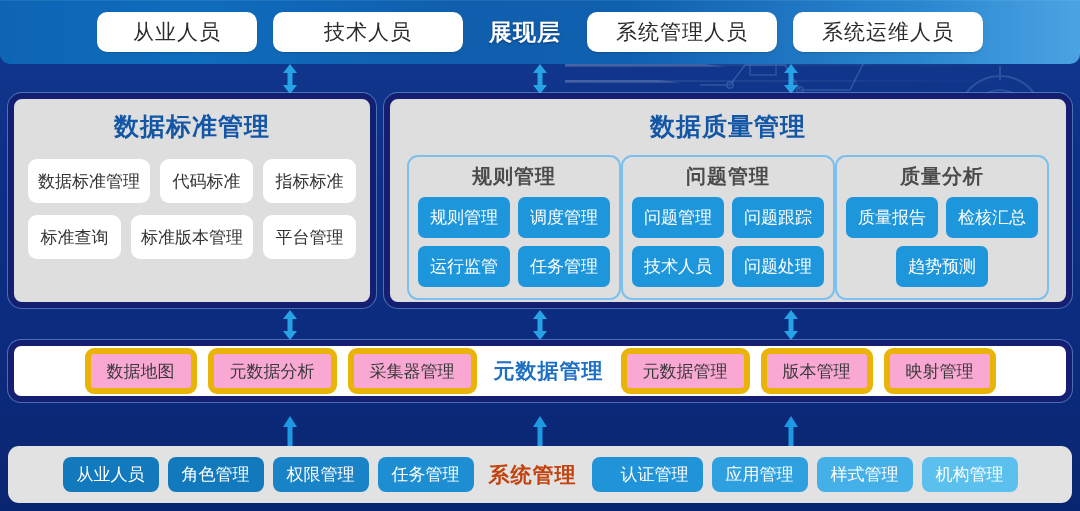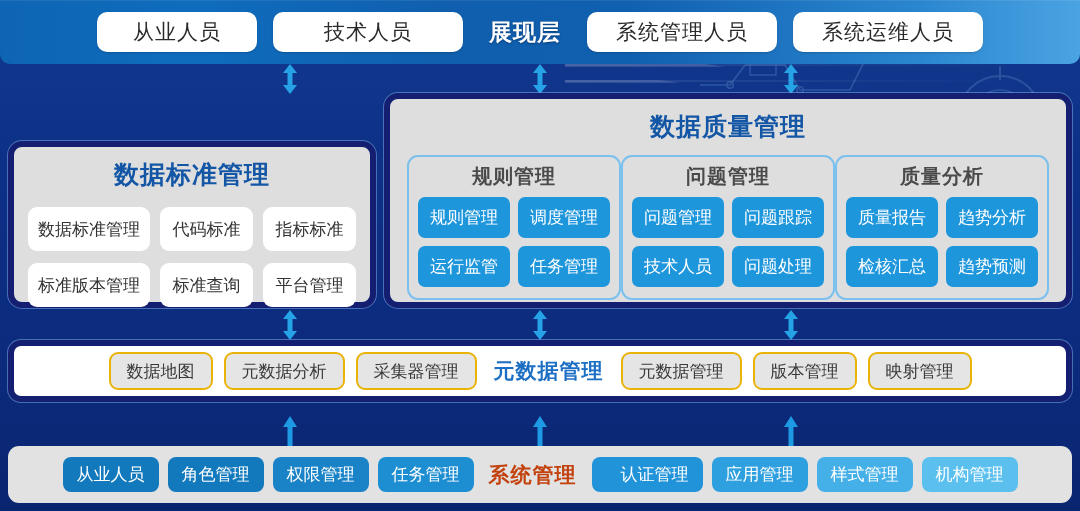--- a/index.html
+++ b/index.html
@@ -62,21 +62,21 @@
     background:#dedede;border:6px solid #151f72;border-radius:14px;
     box-sizing:border-box;position:relative;
     box-shadow:0 0 0 1px rgba(120,170,225,.55);
   }
   .panel-title{
     color:#1356a6;font-weight:bold;font-size:25px;text-align:center;
     letter-spacing:1px;margin-top:11px;
   }
 
   
-  #panel-standard{width:368px;margin-top:48px;}
+  #panel-standard{width:368px;}
   .std-grid{display:flex;flex-direction:column;gap:12px;margin:16px 14px 0 14px;}
   .std-row{display:flex;gap:10px;justify-content:center;}
   .std-chip{
     background:#ffffff;border-radius:9px;height:44px;
     display:flex;align-items:center;justify-content:center;
     color:#333;font-size:17px;white-space:nowrap;padding:0 10px;
   }
 
   
   #panel-quality{flex:1;}
@@ -97,21 +97,21 @@
   }
 
   
   .meta-row{
     position:absolute;left:8px;top:340px;width:1064px;height:62px;
     background:#ffffff;border:6px solid #151f72;border-radius:13px;
     box-sizing:border-box;display:flex;align-items:center;justify-content:center;gap:11px;
     box-shadow:0 0 0 1px rgba(120,170,225,.55);
   }
   .meta-chip{
-    border:2px solid #eab308;border-radius:9px;height:34px;background:#e5e5e5;
+    border:6px solid #eab308;border-radius:9px;height:34px;background:#f9a8d4;
     display:flex;align-items:center;justify-content:center;
     color:#3a3a3a;font-size:17px;white-space:nowrap;padding:0 16px;
   }
   .meta-center{
     color:#1d6fc4;font-weight:bold;font-size:21px;letter-spacing:1px;
     white-space:nowrap;padding:0 6px;
   }
 
   
   .sys-row{
@@ -177,22 +177,22 @@
 
     <div class="panel" id="panel-standard">
       <div class="panel-title">数据标准管理</div>
       <div class="std-grid" id="std-grid">
           <div class="std-row">
             <div class="std-chip" style="width: 130px;">数据标准管理</div>
             <div class="std-chip" style="width: 96px;">代码标准</div>
             <div class="std-chip" style="width: 96px;">指标标准</div>
           </div>
           <div class="std-row">
+            <div class="std-chip" style="width: 96px;">标准查询</div>
             <div class="std-chip" style="width: 130px;">标准版本管理</div>
-            <div class="std-chip" style="width: 96px;">标准查询</div>
             <div class="std-chip" style="width: 96px;">平台管理</div>
           </div>
         </div>
     </div>
 
     <div class="panel" id="panel-quality">
       <div class="panel-title">数据质量管理</div>
       <div class="q-groups" id="q-groups">
           <div class="q-group">
             <div class="q-group-title">规则管理</div>
@@ -209,21 +209,20 @@
               <div class="q-btn">问题管理</div>
               <div class="q-btn">问题跟踪</div>
               <div class="q-btn">技术人员</div>
               <div class="q-btn">问题处理</div>
             </div>
           </div>
           <div class="q-group">
             <div class="q-group-title">质量分析</div>
             <div class="q-btns">
               <div class="q-btn">质量报告</div>
-              <div class="q-btn">趋势分析</div>
               <div class="q-btn">检核汇总</div>
               <div class="q-btn">趋势预测</div>
             </div>
           </div>
         </div>
     </div>
 
   </div>
 
   <div id="arrows-middle">

